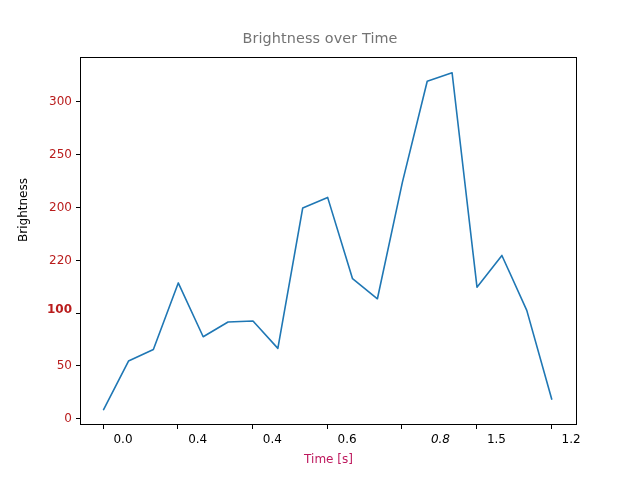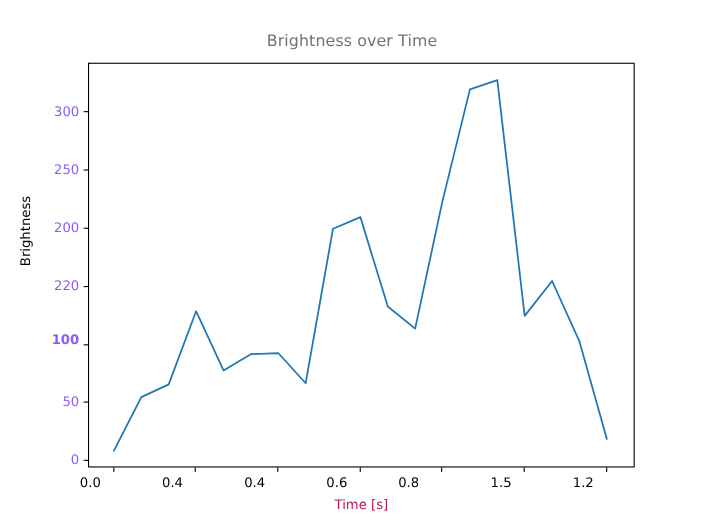--- a/index.html
+++ b/index.html
@@ -56,34 +56,34 @@
     height: 0;
     border-top: 1.1px solid #000000;
   }
   .tick-y-label {
     position: absolute;
     right: 0;
     width: 60px;
     text-align: right;
     font-size: 12px;
     line-height: 12px;
-    color: #8b5cf6;
+    color: #b91c1c;
   }
   .tick-x-mark {
     position: absolute;
     top: 425px;
     width: 0;
     height: 4px;
     border-left: 1.1px solid #000000;
   }
   .tick-x-label {
     position: absolute;
     top: 432px;
     width: 60px;
-    text-align: left;
+    text-align: right;
     font-size: 12px;
     line-height: 14px;
     color: #000000;
   }
   #xlabel {
     position: absolute;
     left: 80px;
     top: 452px;
     width: 497px;
     text-align: center;
@@ -134,21 +134,21 @@
   <div id="x-ticks">
       <div class="tick-x-mark" style="left: 102.59px;"></div>
       <div class="tick-x-label" style="left: 72.59px;">0.0</div>
       <div class="tick-x-mark" style="left: 177.27px;"></div>
       <div class="tick-x-label" style="left: 147.27px;">0.4</div>
       <div class="tick-x-mark" style="left: 251.95px;"></div>
       <div class="tick-x-label" style="left: 221.95px;">0.4</div>
       <div class="tick-x-mark" style="left: 326.63px;"></div>
       <div class="tick-x-label" style="left: 296.63px;">0.6</div>
       <div class="tick-x-mark" style="left: 401.31px;"></div>
-      <div class="tick-x-label" style="left: 362px;">0.8</div>
+      <div class="tick-x-label" style="left: 390px; font-style: italic;">0.8</div>
       <div class="tick-x-mark" style="left: 475.99px;"></div>
       <div class="tick-x-label" style="left: 445.99px;">1.5</div>
       <div class="tick-x-mark" style="left: 550.68px;"></div>
       <div class="tick-x-label" style="left: 520.68px;">1.2</div>
     </div>
 
   <div id="xlabel">Time [s]</div>
   <div id="ylabel">Brightness</div>
 
 </div>

